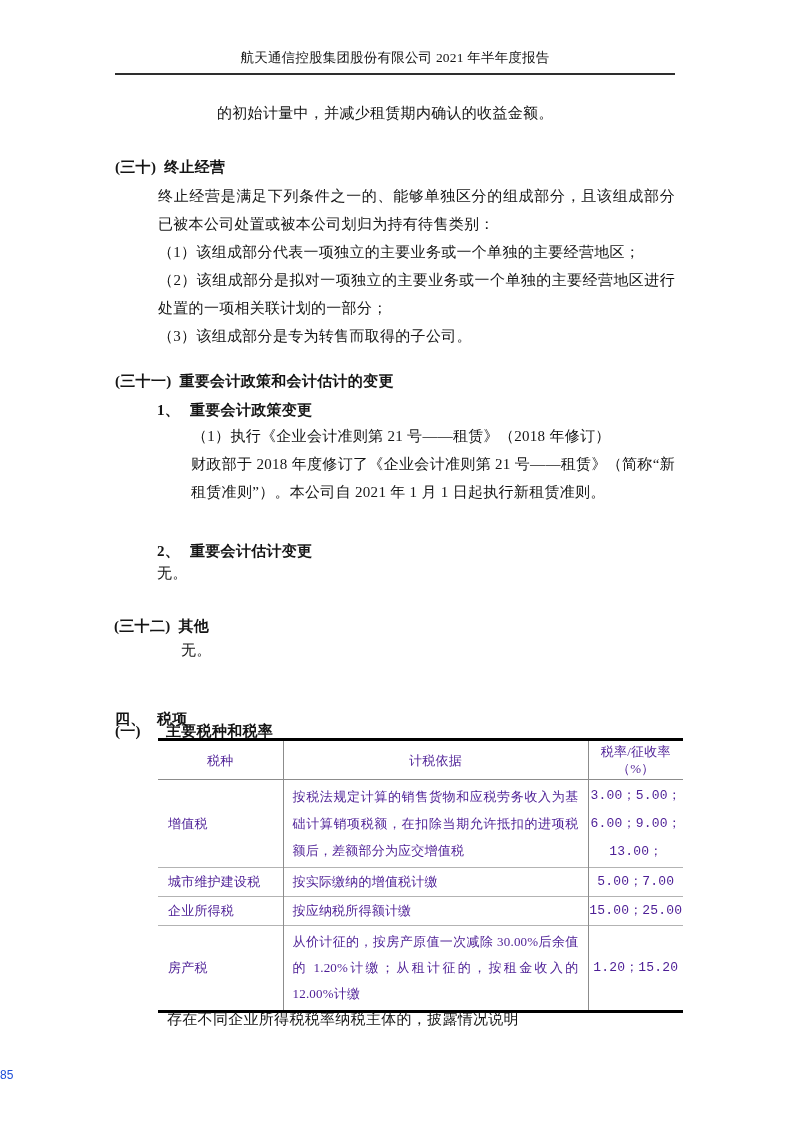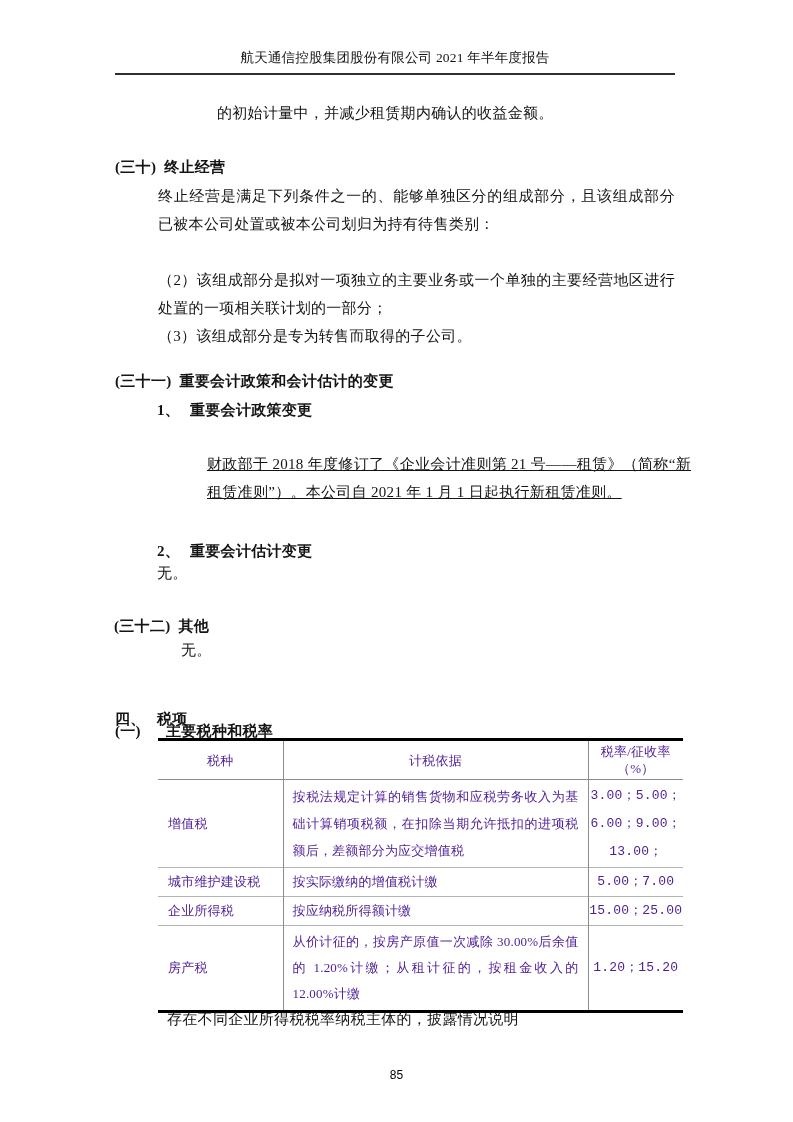--- a/index.html
+++ b/index.html
@@ -35,49 +35,51 @@
   .taxtbl tbody tr:last-child { border-bottom:none; }
   .taxtbl td.c1 { padding-left:10px; text-align:left; }
   .taxtbl td.c2 { padding:3px 9px;margin-left:40px; }
   .taxtbl td.c2 .cellj { text-align:justify; text-justify:inter-ideograph; line-height:27px; }
   .taxtbl td.c3 { text-align:center; line-height:28px;font-family:Liberation Mono, monospace; }
   tr.r1 { height:83px; } tr.r2 { height:25px; } tr.r3 { height:28px; } tr.r4 { height:52px; }
   tr.r2 td.c2 .cellj, tr.r3 td.c2 .cellj { line-height:18px; }
   tr.r4 td.c2 .cellj { line-height:26px; }
 
   .pagenum {
-    position:absolute; left:0; top:1068px; width:793px; text-align:center;
-    font-family:"Liberation Sans","DejaVu Sans",sans-serif; font-size:12px; color:#000000;
+    position:absolute; left:0; top:1068px; width:793px; text-align:left;
+    font-family:"Liberation Sans","DejaVu Sans",sans-serif; font-size:12px; color:#1d4ed8;
   }
 </style>
 </head>
 <body>
 
 <div class="page">
 
   <div class="hdr">
     <span>航天通信控股集团股份有限公司 2021 年半年度报告</span>
   </div>
 
   <div class="abs line" style="left:193px; top:99px;margin-left:24px;">的初始计量中，并减少租赁期内确认的收益金额。</div>
 
   <div class="abs line bold" style="left:115px; top:153px;">
     <span>(三十)</span><span class="gap8">终止经营</span>
   </div>
   <div class="abs para" style="left:158px; top:182px; width:517px;">终止经营是满足下列条件之一的、能够单独区分的组成部分，且该组成部分已被本公司处置或被本公司划归为持有待售类别：</div>
+  <div class="abs line" style="left:158px; top:238px;">（1）该组成部分代表一项独立的主要业务或一个单独的主要经营地区；</div>
   <div class="abs para" style="left:158px; top:266px; width:517px;">（2）该组成部分是拟对一项独立的主要业务或一个单独的主要经营地区进行处置的一项相关联计划的一部分；</div>
   <div class="abs line" style="left:158px; top:322px;">（3）该组成部分是专为转售而取得的子公司。</div>
 
   <div class="abs line bold" style="left:115px; top:367px;">
     <span>(三十一)</span><span class="gap8">重要会计政策和会计估计的变更</span>
   </div>
   <div class="abs line bold" style="left:157px; top:396px;">
     <span class="numlbl w33">1、</span><span>重要会计政策变更</span>
   </div>
-  <div class="abs para" style="left:207px; top:450px; width:484px;text-decoration:underline;">财政部于 2018 年度修订了《企业会计准则第 21 号——租赁》（简称“新租赁准则”）。本公司自 2021 年 1 月 1 日起执行新租赁准则。</div>
+  <div class="abs line" style="left:192px; top:422px;">（1）执行《企业会计准则第 21 号——租赁》（2018 年修订）</div>
+  <div class="abs para" style="left:191px; top:450px; width:484px;">财政部于 2018 年度修订了《企业会计准则第 21 号——租赁》（简称“新租赁准则”）。本公司自 2021 年 1 月 1 日起执行新租赁准则。</div>
 
   <div class="abs line bold" style="left:157px; top:537px;">
     <span class="numlbl w33">2、</span><span>重要会计估计变更</span>
   </div>
   <div class="abs line" style="left:157px; top:559px;">无。</div>
 
   <div class="abs line bold" style="left:114px; top:612px;">
     <span>(三十二)</span><span class="gap8">其他</span>
   </div>
   <div class="abs line" style="left:181px; top:636px;">无。</div>

